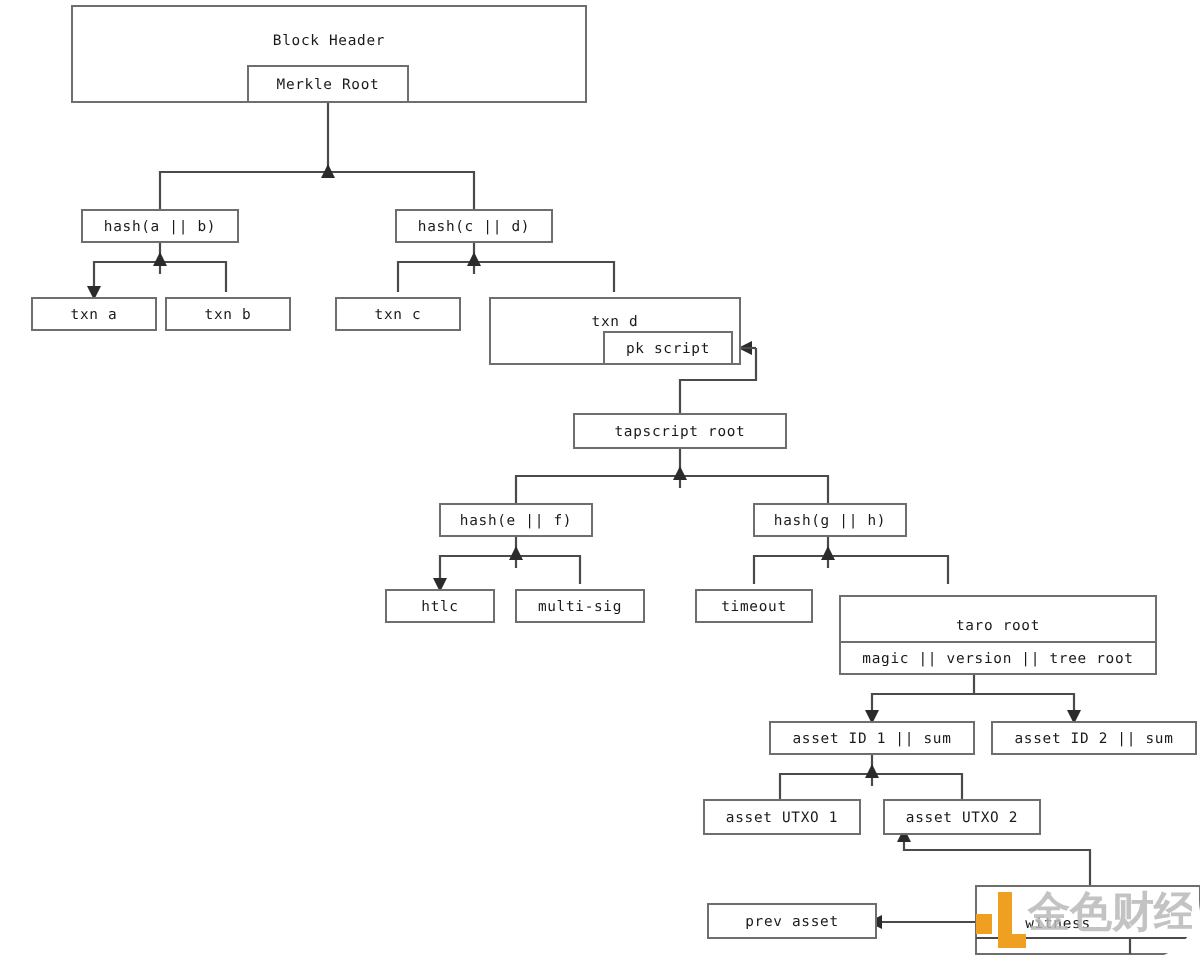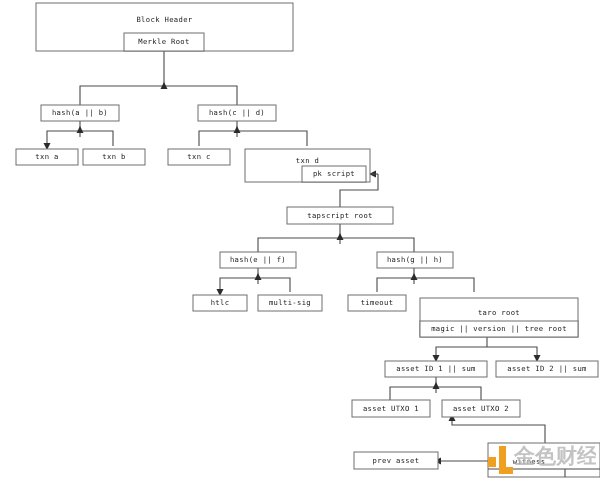--- a/index.html
+++ b/index.html
@@ -7,20 +7,21 @@
     padding: 0;
     background: #ffffff;
   }
   #stage {
     position: relative;
     width: 600px;
     height: 480px;
     background: #ffffff;
     overflow: hidden;
     font-family: "DejaVu Sans Mono", "Liberation Mono", monospace;
+    border-radius: 30px;
   }
   svg#diagram {
     position: absolute;
     left: 0;
     top: 0;
     width: 600px;
     height: 480px;
   }
   .box {
     fill: #ffffff;

